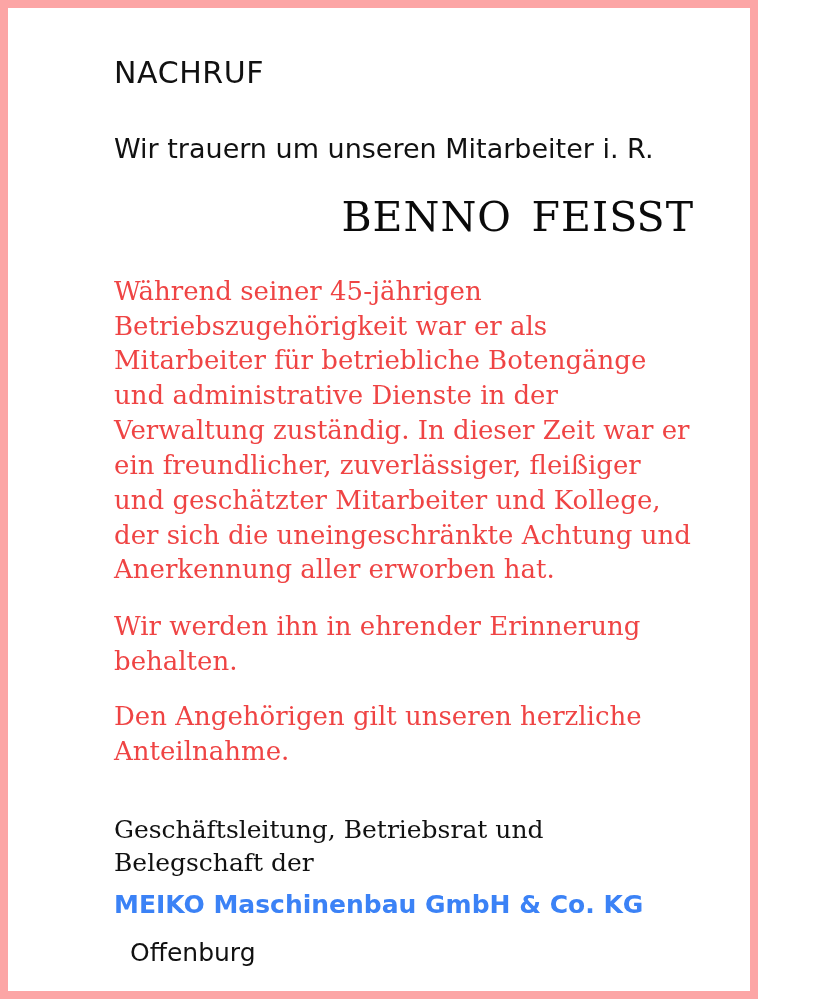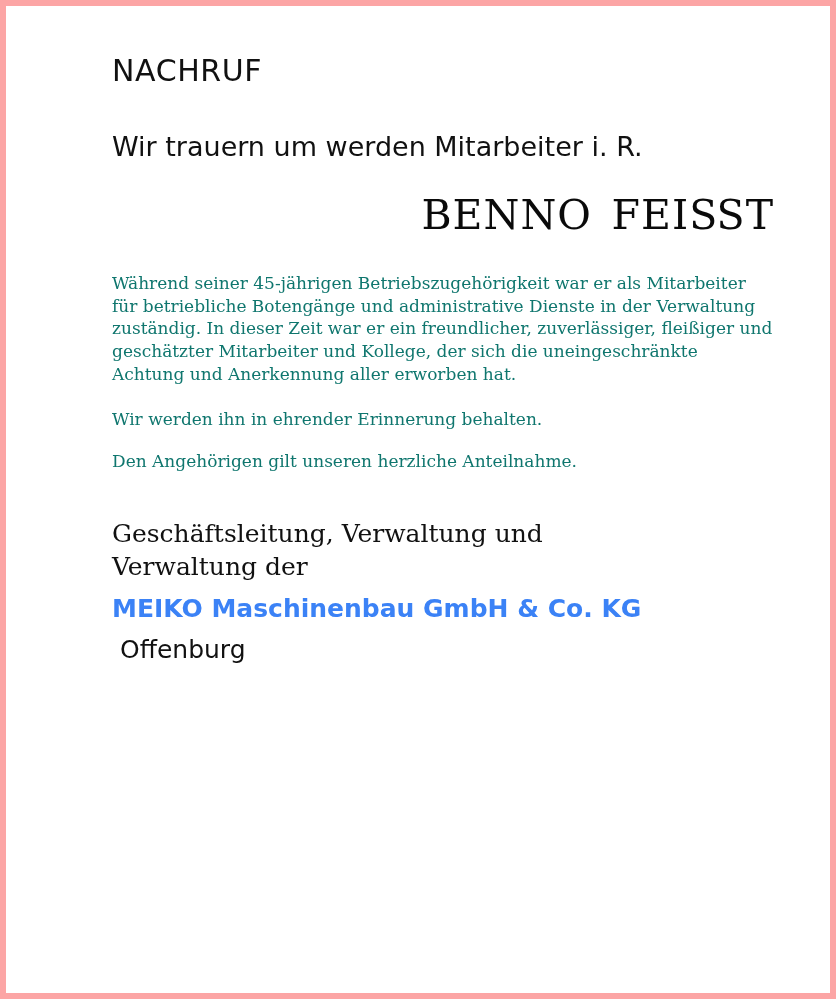--- a/index.html
+++ b/index.html
@@ -8,23 +8,23 @@
     background: #ffffff;
   }
   body {
     width: 836px;
     height: 999px;
     font-family: "DejaVu Sans", sans-serif;
   }
 
   .obituary-frame {
     box-sizing: border-box;
-    width: 836px;
+    width: 758px;
     height: 999px;
-    border: 6px solid #fca5a5;
+    border: 8px solid #fca5a5;
     background: #ffffff;
     position: relative;
     overflow: hidden;
   }
 
   .obituary-inner {
     box-sizing: border-box;
     width: 100%;
     height: 100%;
     padding: 48px 56px 20px 106px;
@@ -59,23 +59,23 @@
     text-transform: lowercase;
     letter-spacing: 1px;
     text-align: right;
   }
   .deceased-name::first-letter {
     font-size: 1em;
   }
 
   .body-block {
     font-family: "DejaVu Serif", serif;
-    font-size: 17px;
+    font-size: 26px;
     line-height: 1.34;
-    color: #0f766e;
+    color: #ef4444;
     margin: 0 0 22px 0;
     max-width: 670px;
   }
 
   .body-block.tight {
     margin-bottom: 20px;
     margin-top: 19px;
   }
 
   .closing-block {
@@ -92,44 +92,44 @@
     color: #3b82f6;
     font-weight: bold;
     margin: 10px 0 8px 0;
   }
 
   .city-name {
     font-size: 25px;
     line-height: 1.3;
     color: #111111;
     font-weight: 400;
-    margin: 8px;
+    margin: 16px;
   }
 </style>
 </head>
 <body>
 
 <div class="obituary-frame">
   <div class="obituary-inner">
 
     <div class="headline">NACHRUF</div>
 
-    <div class="intro-line">Wir trauern um werden Mitarbeiter i. R.</div>
+    <div class="intro-line">Wir trauern um unseren Mitarbeiter i. R.</div>
 
     <div class="deceased-name">Benno Feißt</div>
 
     <p class="body-block">Während seiner 45-jährigen Betriebszugehörigkeit war er als Mitarbeiter für betriebliche Botengänge und administrative Dienste in der Verwaltung zuständig. In dieser Zeit war er ein freundlicher, zuverlässiger, fleißiger und geschätzter Mitarbeiter und Kollege, der sich die uneingeschränkte Achtung und Anerkennung aller erworben hat.</p>
 
     <p class="body-block tight">Wir werden ihn in ehrender Erinnerung behalten.</p>
 
     <p class="body-block tight">Den Angehörigen gilt unseren herzliche Anteilnahme.</p>
 
     <div class="closing-block">
-      <div>Geschäftsleitung, Verwaltung und</div>
-      <div>Verwaltung der</div>
+      <div>Geschäftsleitung, Betriebsrat und</div>
+      <div>Belegschaft der</div>
     </div>
 
     <div class="company-name">MEIKO Maschinenbau GmbH &amp; Co. KG</div>
 
     <div class="city-name">Offenburg</div>
 
   </div>
 </div>
 
 </body></html>

